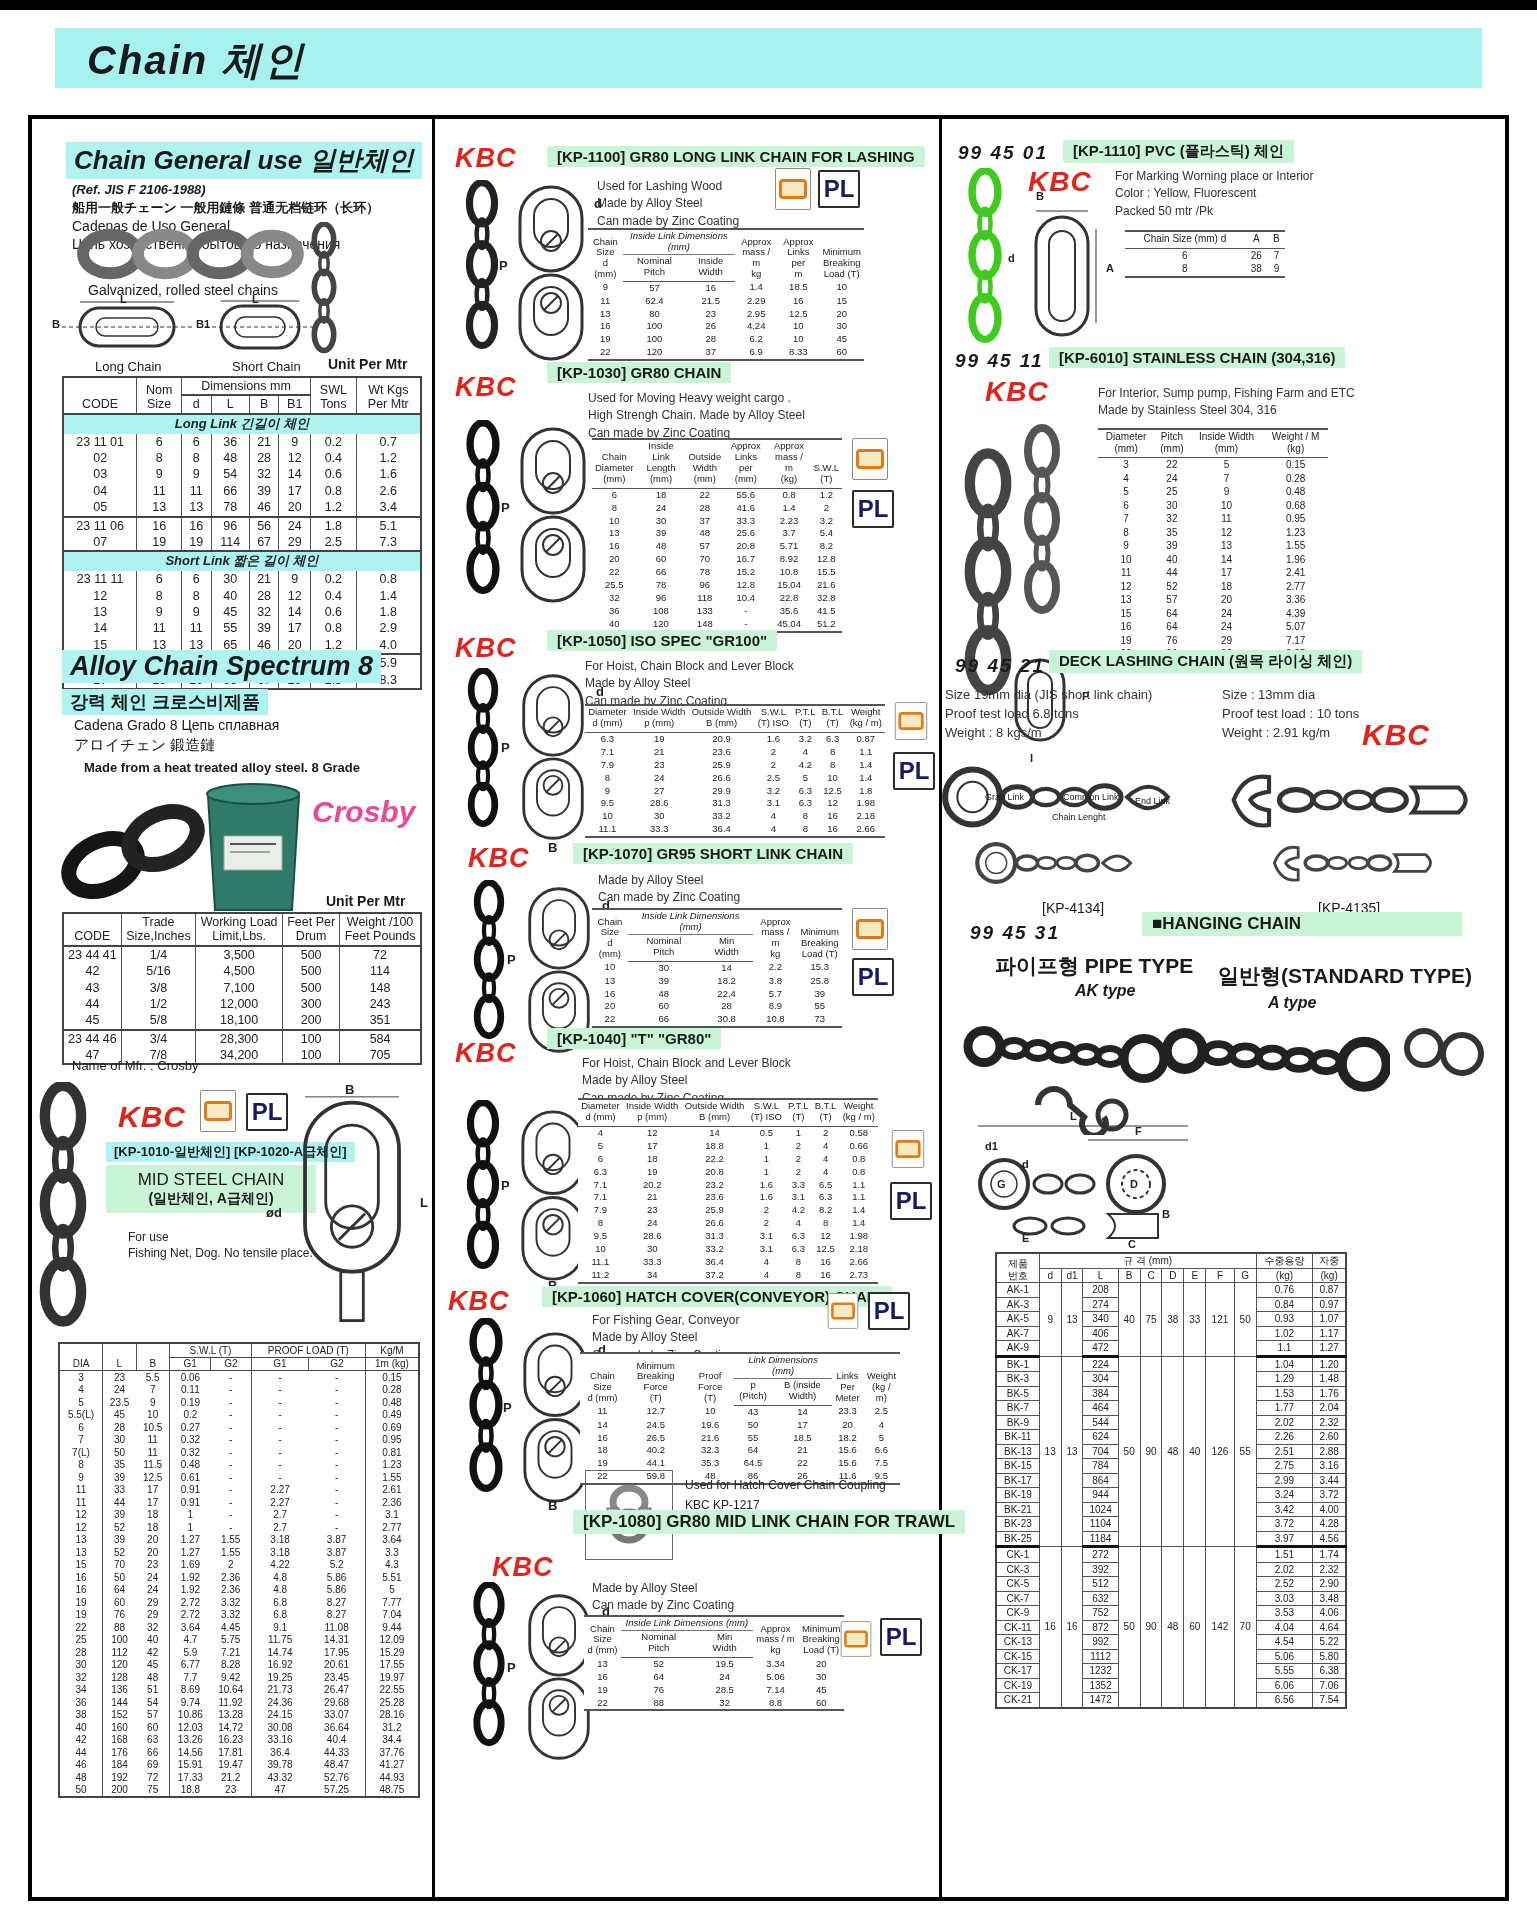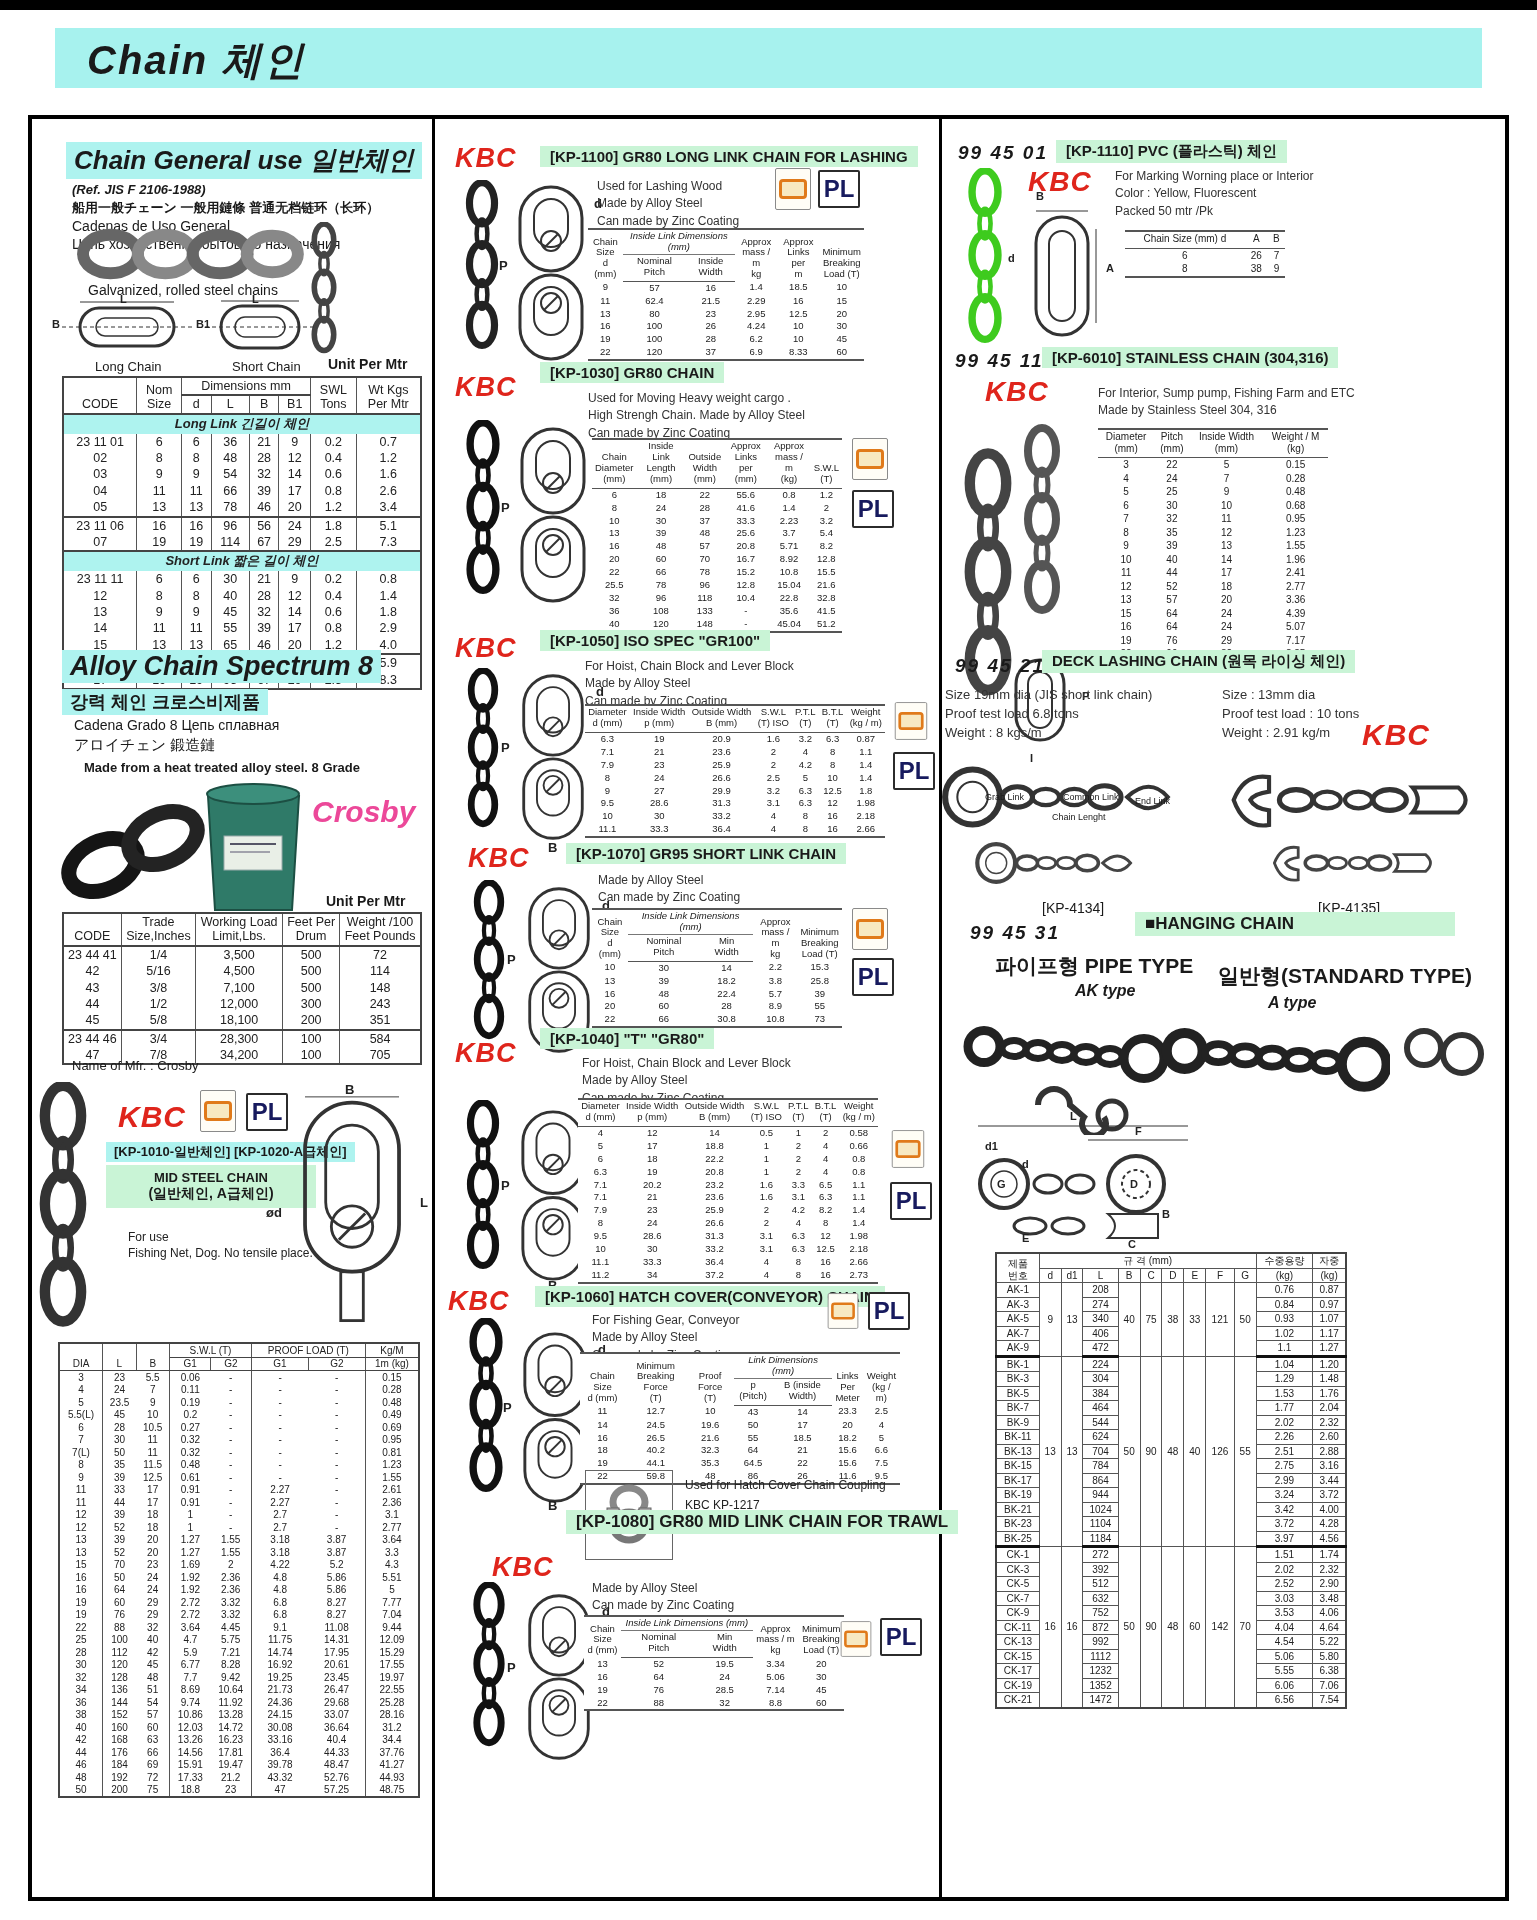--- a/index.html
+++ b/index.html
@@ -6,21 +6,21 @@
   #page{position:relative;width:1537px;height:1920px;background:#ffffff;overflow:hidden;
         font-family:"Liberation Sans",sans-serif;color:#1a1a1a;}
   .abs{position:absolute;}
   .topbar{left:0;top:0;width:1537px;height:10px;background:#000;}
   .titlebar{left:55px;top:28px;width:1427px;height:60px;background:#a7f2ee;}
   .pagetitle{left:32px;top:5px;font-size:40px;font-weight:bold;font-style:italic;letter-spacing:2px;}
   .frame{left:28px;top:115px;width:1473px;height:1778px;border:4px solid #000;background:#fff;}
   .vline{position:absolute;top:0;height:100%;width:3px;background:#000;}
 
   .cyanhl{background:#aef3ef;display:inline-block;padding:1px 8px;}
-  .greenband{background:#c9f4d6;display:inline-block;padding:2px 10px;font-weight:bold;white-space:nowrap;}
+  .greenband{background:#c9f4d6;display:inline-block;padding:2px 10px;font-weight:bold;white-space:nowrap;margin-left:7px;}
   .kbc{color:#df251c;font-weight:bold;font-style:italic;letter-spacing:1px;}
   .crosby{color:#ec4899;font-weight:bold;font-style:italic;}
   .num{font-weight:bold;font-style:italic;font-size:19px;letter-spacing:2px;}
   .notes{font-size:12px;line-height:1.45;color:#333;}
   .small{font-size:12px;color:#222;}
   .dim{font-size:13px;font-weight:bold;color:#222;}
 
   .bdg-o{width:36px;height:42px;border:1px solid #8a8a8a;background:#fffdf6;border-radius:2px;
          display:flex;align-items:center;justify-content:center;box-sizing:border-box;}
   .bdg-o i{display:block;width:22px;height:14px;border:3px solid #e07a1a;border-radius:4px;background:#f7e9c2;}
@@ -413,21 +413,21 @@
   <svg class="abs" style="left:30px;top:1082px;color:#333" width="66px" height="246" viewBox="0 0 40 190">
       <use href="#chain3"></use>
     </svg>
   <div class="abs kbc" style="left:118px;top:1100px;font-size:30px">KBC</div>
   <div class="abs bdg-o" style="left:200px;top:1090px">
       <i></i>
     </div>
   <div class="abs bdg-pl" style="left:246px;top:1093px">PL</div>
   <div class="abs cyanhl" style="left:106px;top:1142px;font-size:13px;font-weight:bold">[KP-1010-일반체인] [KP-1020-A급체인]</div>
   <div class="abs" style="left:106px;top:1165px;width:210px;background:#c9f4d6;padding:5px 0;text-align:center">
-    <div style="font-size:13px;font-weight:bold">MID  STEEL  CHAIN</div>
+    <div style="font-size:17px;font-weight:normal">MID  STEEL  CHAIN</div>
     <div style="font-size:14px;font-weight:bold">(일반체인,  A급체인)</div>
   </div>
   <div class="abs small" style="left:128px;top:1230px">For use</div>
   <div class="abs small" style="left:128px;top:1246px">Fishing Net, Dog. No tensile place.</div>
 
   <svg class="abs" style="left:290px;top:1095px;color:#333" width="125" height="235" viewBox="0 0 125 250">
     <rect x="12" y="8" width="100" height="180" rx="50" fill="none" stroke="#333" stroke-width="4"></rect>
     <rect x="34" y="32" width="56" height="110" rx="28" fill="none" stroke="#333" stroke-width="3"></rect>
     <circle cx="62" cy="140" r="22" fill="none" stroke="#333" stroke-width="3"></circle>
     <line x1="48" y1="154" x2="76" y2="126" stroke="#333" stroke-width="3"></line>

